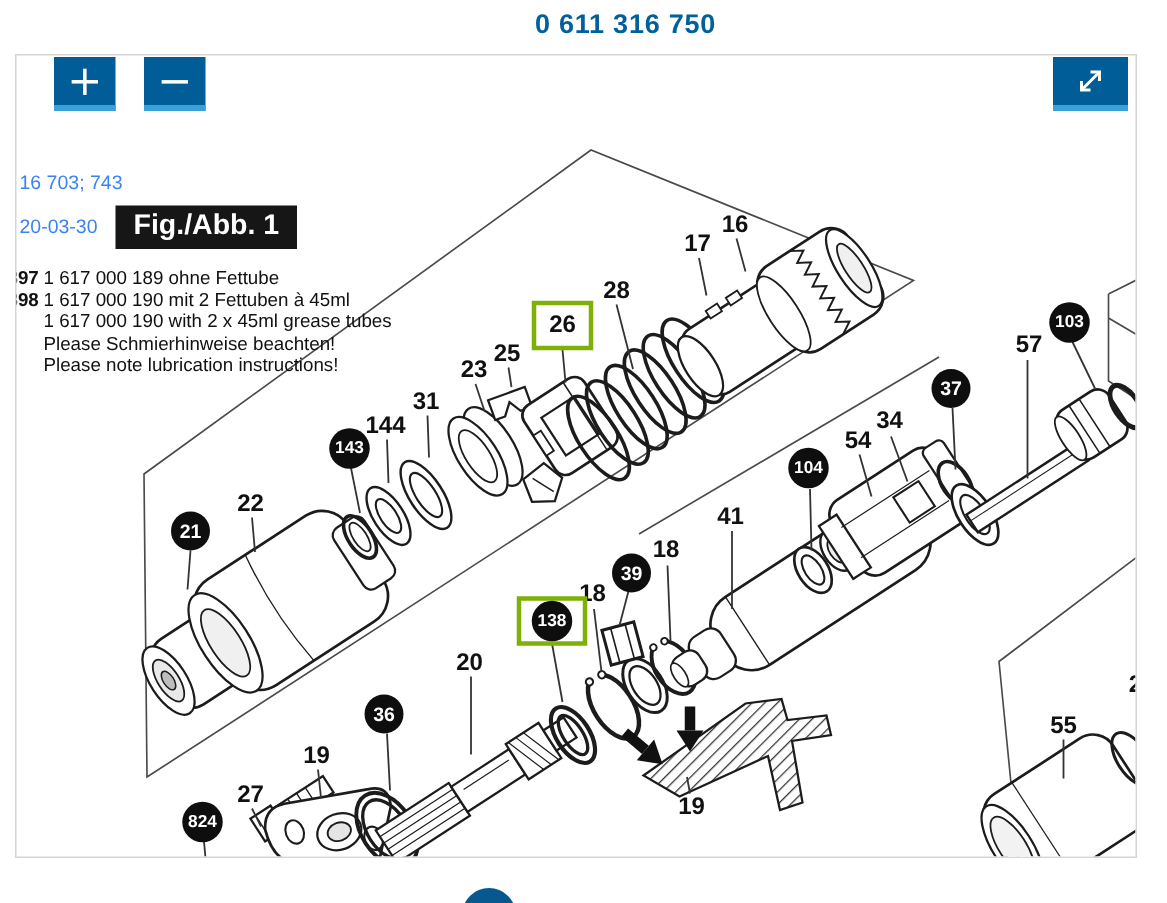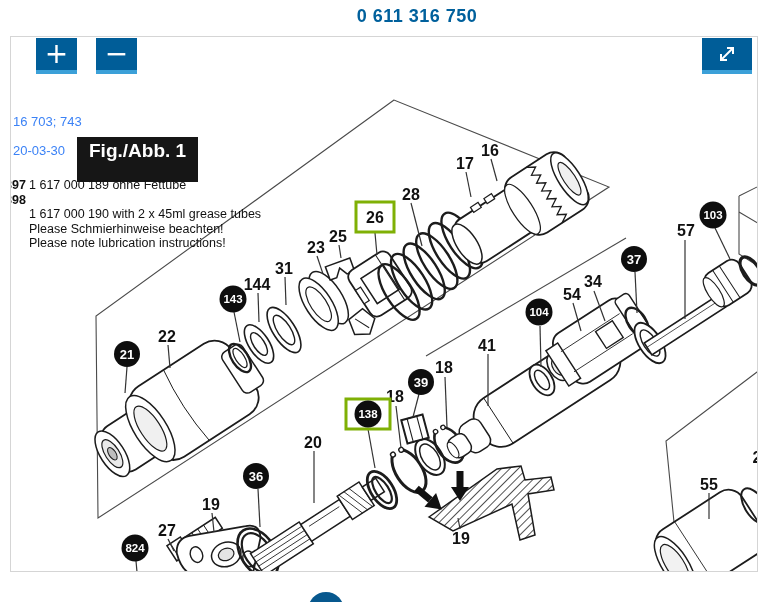--- a/index.html
+++ b/index.html
@@ -14,21 +14,21 @@
     border-bottom:4px solid #3ba0d8;color:#fff;display:flex;align-items:center;
     justify-content:center;font-size:28px;font-weight:400;cursor:pointer;padding:0;
     font-family:"DejaVu Sans",sans-serif;line-height:1;}
   .btn-zoom-in{left:25px;width:41px;}
   .btn-zoom-out{left:85px;width:41px;}
   .btn-expand{left:691px;width:50px;}
   .doc-text{position:absolute;color:#3b82f6;font-size:13px;white-space:nowrap;}
   .model-line{left:2px;top:77px;}
   .date-line{left:2px;top:106px;}
   .fig-box{position:absolute;left:66px;top:100px;background:#161616;color:#fff;
-    font-weight:bold;font-size:19px;padding:3px 12px 20px 12px;white-space:nowrap;}
+    font-weight:bold;font-size:19px;padding:3px 12px 4px 12px;white-space:nowrap;}
   .notes{position:absolute;left:-6px;top:141px;color:#111;}
   .note-row{display:flex;line-height:14.6px;font-size:12.5px;white-space:nowrap;}
   .note-row .ref{display:inline-block;width:24px;font-weight:bold;flex:0 0 24px;}
   .bottom-circle{position:absolute;left:308px;top:592px;width:36px;height:36px;
     border-radius:50%;background:#07588e;border:none;cursor:pointer;}
 </style>
 </head>
 <body>
 
 <div class="page-title">0 611 316 750</div>
@@ -385,20 +385,21 @@
   <div class="notes">
     <div class="note-row">
       <span class="ref">897</span>
       <span>1 617 000 189 ohne Fettube</span>
     </div>
     <div class="note-row">
       <span class="ref"></span>
     </div>
     <div class="note-row">
       <span class="ref">898</span>
+      <span>1 617 000 190 mit 2 Fettuben à 45ml</span>
     </div>
     <div class="note-row">
       <span class="ref"></span>
       <span>1 617 000 190 with 2 x 45ml grease tubes</span>
     </div>
     <div class="note-row">
       <span class="ref"></span>
       <span>Please Schmierhinweise beachten!</span>
     </div>
     <div class="note-row">

